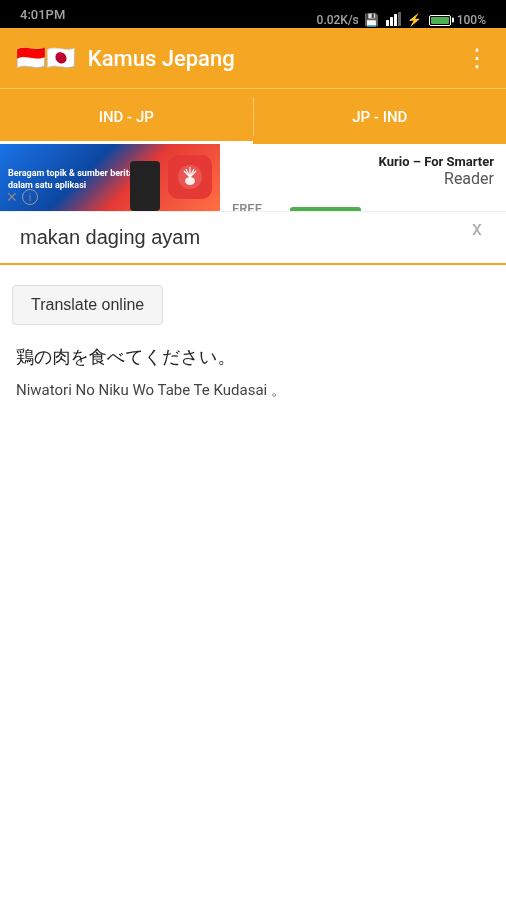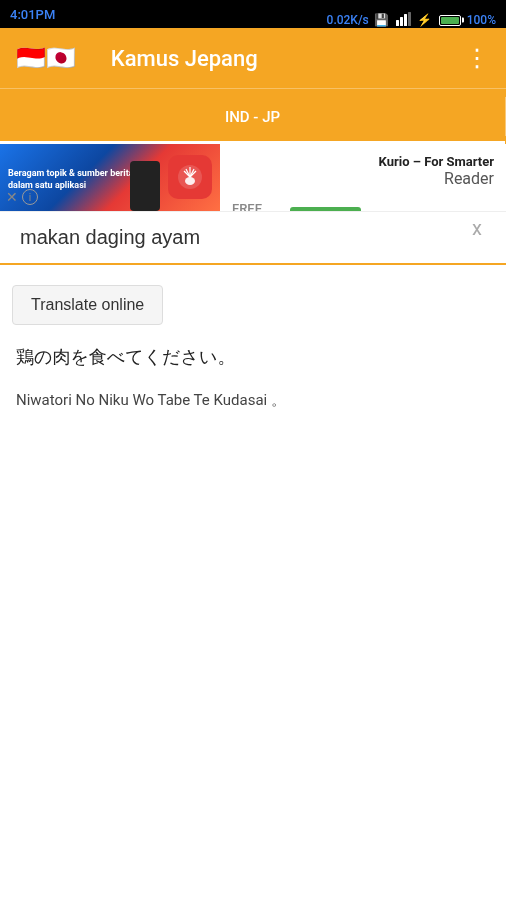--- a/index.html
+++ b/index.html
@@ -8,26 +8,26 @@
       height: 900px;
       font-family: 'Roboto', Arial, sans-serif;
       background: #fff;
       overflow: hidden;
       position: relative;
     }
 
     
     .status-bar {
       background: #000;
-      color: #3b82f6;
+      color: #a3a3a3;
       height: 28px;
       display: flex;
       align-items: center;
       justify-content: space-between;
-      padding: 0 10px;
+      padding: 0 20px;
       font-size: 13px;
       font-weight: 500;
     }
     .status-left { display: flex; align-items: center; gap: 4px; }
     .status-right { display: flex; align-items: center; gap: 6px; font-size: 12px; margin-top: 12px; }
     .battery-icon {
       display: inline-flex; align-items: center;
     }
     .battery-body {
       width: 22px; height: 11px; border: 1.5px solid #fff; border-radius: 2px; position: relative; display: flex; align-items: center; padding: 1px;
@@ -50,21 +50,20 @@
     }
     .app-bar-left {
       display: flex;
       align-items: center;
       gap: 12px;
     }
     .app-title {
       color: #fff;
       font-size: 22px;
       font-weight: 500;
-      margin-left: 23px;
     }
     .flag-icons {
       font-size: 24px;
       line-height: 1;
     }
     .more-icon {
       color: #fff;
       font-size: 24px;
       cursor: pointer;
       letter-spacing: 1px;
@@ -236,21 +235,21 @@
       display: inline-block;
     }
 
     
     .result-area {
       padding: 12px 16px;
     }
     .result-japanese {
       font-size: 18px;
       color: #222;
-      margin-bottom: 22px;
+      margin-bottom: 12px;
     }
     .result-romanji {
       font-size: 15px;
       color: #444;
     }
   </style>
 </head>
 <body>
 
 <div class="status-bar">
@@ -284,20 +283,23 @@
     <span class="app-title">Kamus Jepang</span>
   </div>
   <span class="more-icon">⋮</span>
 </div>
 
 <div class="tab-bar">
   <div class="tab-item active">
     <span>IND - JP</span>
   </div>
   <div class="tab-divider"></div>
+  <div class="tab-item">
+    <span>JP - IND</span>
+  </div>
 </div>
 
 <div class="ad-banner">
   <div class="ad-image-area">
     <div class="ad-text-overlay">
       <span style="white-space:pre-line;font-size:9px;">Beragam topik &amp; sumber berita
 dalam satu aplikasi</span>
     </div>
     <div class="ad-phone-shape"></div>
     <div class="ad-icon-circle">

